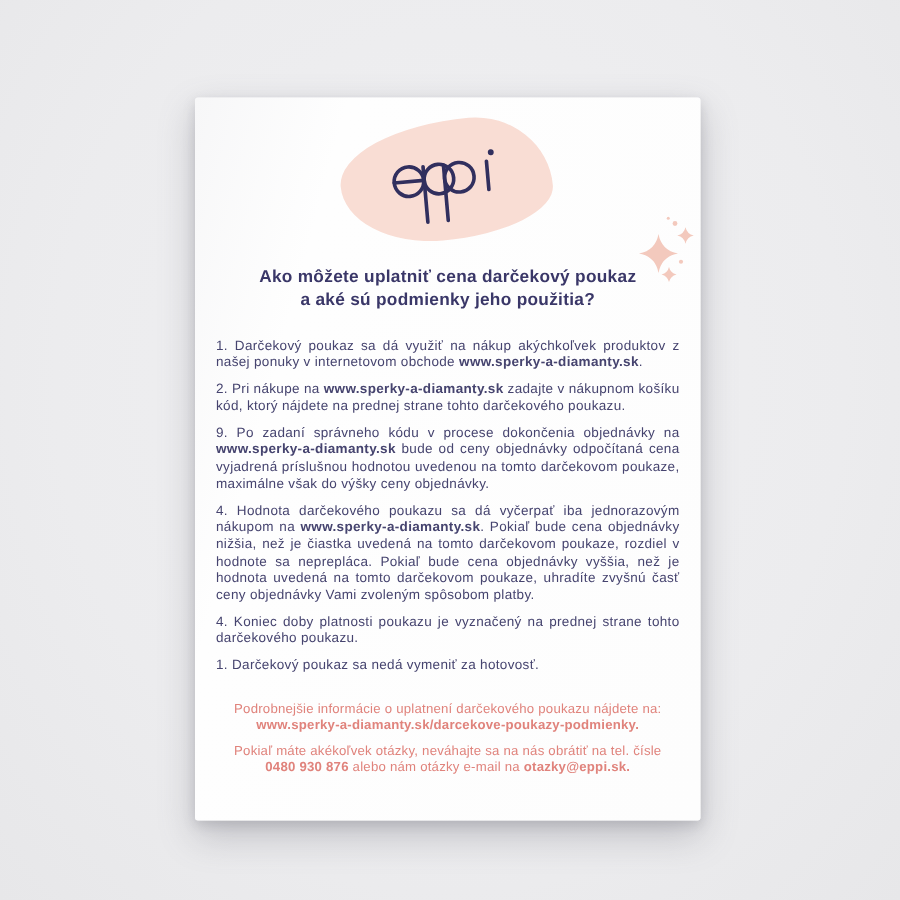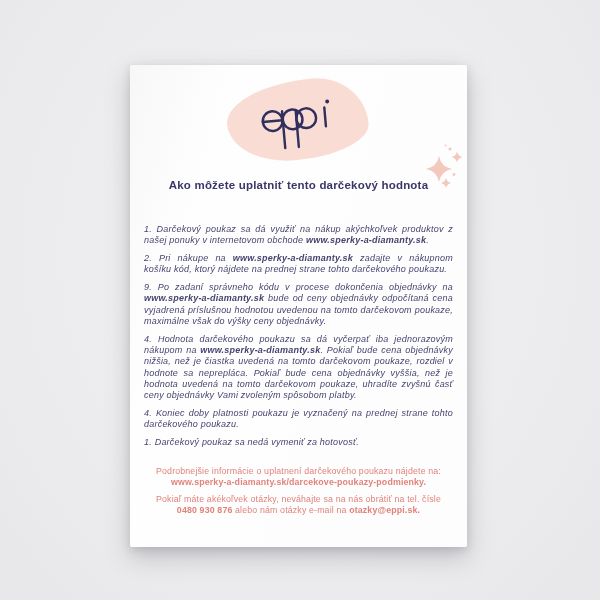--- a/index.html
+++ b/index.html
@@ -26,21 +26,21 @@
     transform:rotate(-5deg);
     display:flex; align-items:center; justify-content:center;
   }
   .logo-svg{display:block; margin-top:9px; color:var(--logo);}
   .sparkle-svg{position:absolute; left:287px; top:78px; color:var(--sparkle);}
   .heading{
     margin:113px 14px 0; text-align:center; color:var(--heading);
     font-size:11.5px; font-weight:700; line-height:15px; letter-spacing:.2px;
   }
   .heading .hl{display:block;}
-  .terms{margin:31px 14px 0;font-style:italic;}
+  .terms{margin:17px 14px 0;}
   .term{
     font-size:9px; line-height:11.3px; letter-spacing:.22px;
     color:var(--ink); text-align:justify; margin-bottom:6.5px;
   }
   .term:last-child{margin-bottom:0;}
   .notes{margin:17px 8px 18px; text-align:center;}
   .note{
     font-size:8.8px; line-height:11.3px; letter-spacing:.15px;
     color:var(--accent); margin-bottom:6px;
   }
@@ -71,21 +71,22 @@
   <svg class="sparkle-svg" width="48" height="48" viewBox="0 0 48 48" fill="currentColor">
     <path d="M22 13 Q24 24 35 26 Q24 28 22 39 Q20 28 9 26 Q20 24 22 13 Z"></path>
     <path d="M40 8.5 Q41 13 45.5 14 Q41 15 40 19.5 Q39 15 34.5 14 Q39 13 40 8.5 Z"></path>
     <path d="M29 35 Q30 39 34 40 Q30 41 29 45 Q28 41 24 40 Q28 39 29 35 Z"></path>
     <circle cx="33" cy="6" r="1.6"></circle>
     <circle cx="37" cy="31.5" r="1.4"></circle>
     <circle cx="28.5" cy="2.5" r="1"></circle>
   </svg>
 
   <h1 class="heading">
-      <span class="hl">Ako môžete uplatniť tento darčekový hodnota</span>
+      <span class="hl">Ako môžete uplatniť cena darčekový poukaz</span>
+      <span class="hl">a aké sú podmienky jeho použitia?</span>
     </h1>
 
   <div class="terms">
       <p class="term"><span>1. Darčekový poukaz sa dá využiť na nákup akýchkoľvek produktov z našej ponuky v internetovom obchode </span><span class="b">www.sperky-a-diamanty.sk</span><span>.</span></p>
       <p class="term"><span>2. Pri nákupe na </span><span class="b">www.sperky-a-diamanty.sk</span><span> zadajte v nákupnom košíku kód, ktorý nájdete na prednej strane tohto darčekového poukazu.</span></p>
       <p class="term"><span>9. Po zadaní správneho kódu v procese dokončenia objednávky na </span><span class="b">www.sperky-a-diamanty.sk</span><span> bude od ceny objednávky odpočítaná cena vyjadrená príslušnou hodnotou uvedenou na tomto darčekovom poukaze, maximálne však do výšky ceny objednávky.</span></p>
       <p class="term"><span>4. Hodnota darčekového poukazu sa dá vyčerpať iba jednorazovým nákupom na </span><span class="b">www.sperky-a-diamanty.sk</span><span>. Pokiaľ bude cena objednávky nižšia, než je čiastka uvedená na tomto darčekovom poukaze, rozdiel v hodnote sa neprepláca. Pokiaľ bude cena objednávky vyššia, než je hodnota uvedená na tomto darčekovom poukaze, uhradíte zvyšnú časť ceny objednávky Vami zvoleným spôsobom platby.</span></p>
       <p class="term"><span>4. Koniec doby platnosti poukazu je vyznačený na prednej strane tohto darčekového poukazu.</span></p>
       <p class="term"><span>1. Darčekový poukaz sa nedá vymeniť za hotovosť.</span></p>
     </div>

